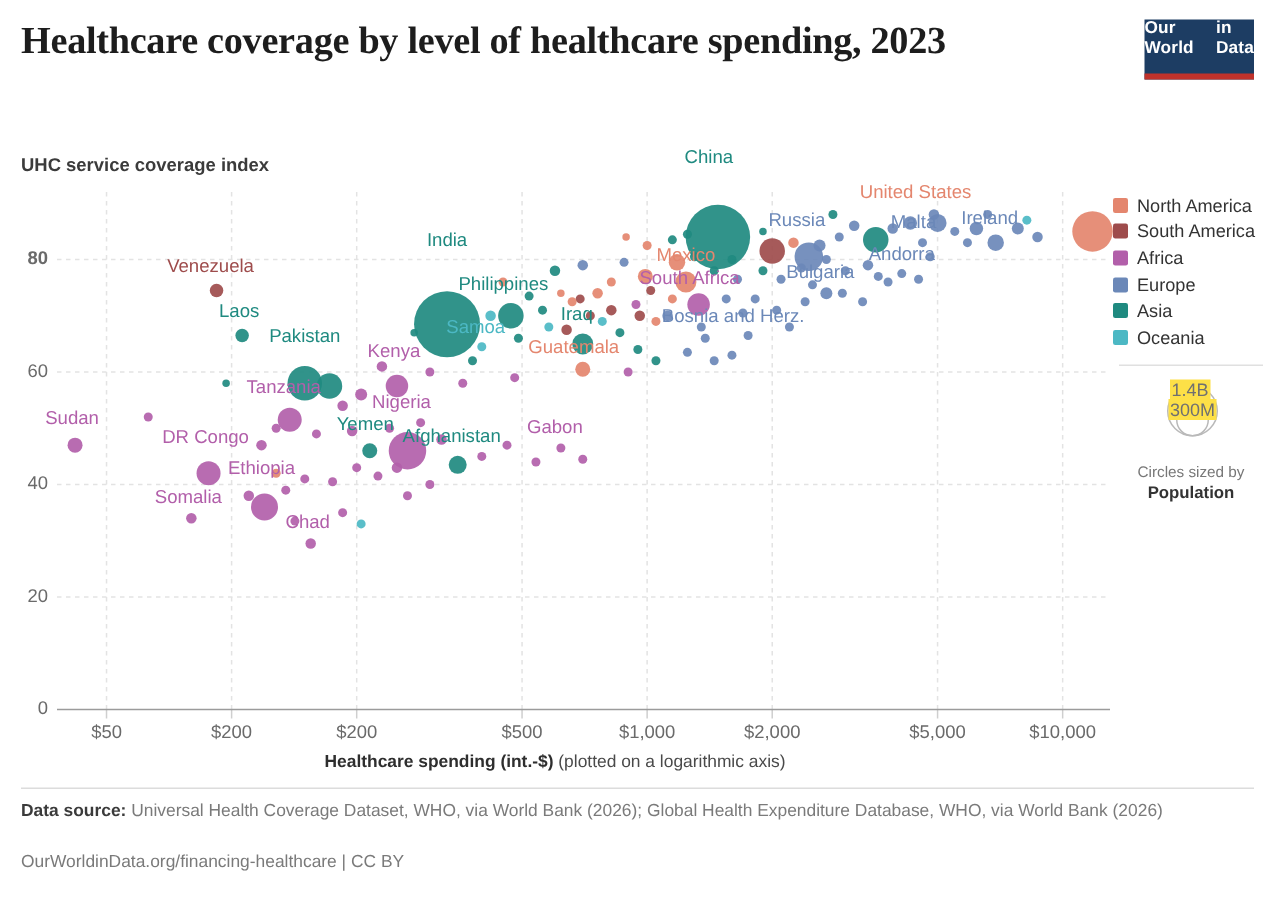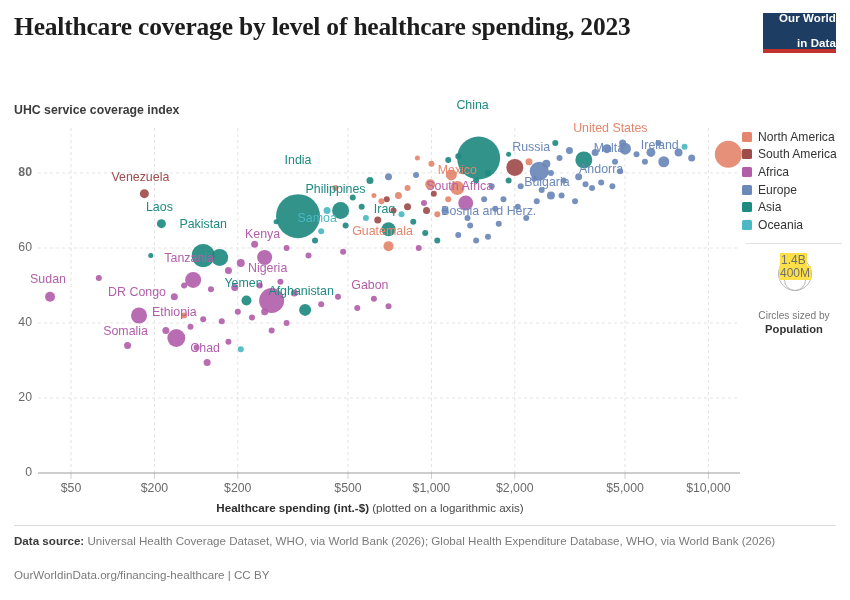--- a/index.html
+++ b/index.html
@@ -18,21 +18,21 @@
     color:#1d1d1d; line-height:1.15;
   }
   #subtitle{
     position:absolute; left:14px; top:47px; width:736px;
     font-size:14.3px; line-height:1.42; color:#5b5b5b;
   }
   #owid-logo{
     position:absolute; right:14px; top:13px; width:73px; height:40px;
     background:#1d3d63; color:#fff; box-sizing:border-box;
     border-bottom:4px solid #c0322b;
-    display:flex; flex-direction:column; align-items:flex-end; justify-content:center;
+    display:flex; flex-direction:row; align-items:flex-start; justify-content:center;
     font-size:11.5px; font-weight:700; line-height:1.12; letter-spacing:.1px;gap:12px;
   }
 
   #y-axis-title{
     position:absolute; left:14px; top:103px;
     font-size:12.3px; font-weight:700; color:#3b3b3b;
   }
 
   
   #plot{ position:absolute; left:0; top:0; width:850px; height:600px; }
@@ -341,21 +341,21 @@
   <div id="x-axis-title">
     <b>Healthcare spending (int.-$)</b><span> (plotted on a logarithmic axis)</span>
   </div>
 
   <div id="size-legend">
     <div class="divider"></div>
     <div class="bub-wrap">
       <div class="bub" style="width:32px;height:32px;left:36px;top:4px;"></div>
       <div class="bub" style="width:20px;height:20px;left:42px;top:16px;"></div>
       <div class="bub-lab" style="left:38px;top:0px;">1.4B</div>
-      <div class="bub-lab" style="left:37px;top:13px;">400M</div>
+      <div class="bub-lab" style="left:37px;top:13px;">300M</div>
     </div>
     <div class="size-cap">
       <div>Circles sized by</div>
       <b>Population</b>
     </div>
   </div>
 
   <div id="footer-rule"></div>
   <div id="source">
     <b>Data source:</b><span> Universal Health Coverage Dataset, WHO, via World Bank (2026); Global Health Expenditure Database, WHO, via World Bank (2026)</span>

